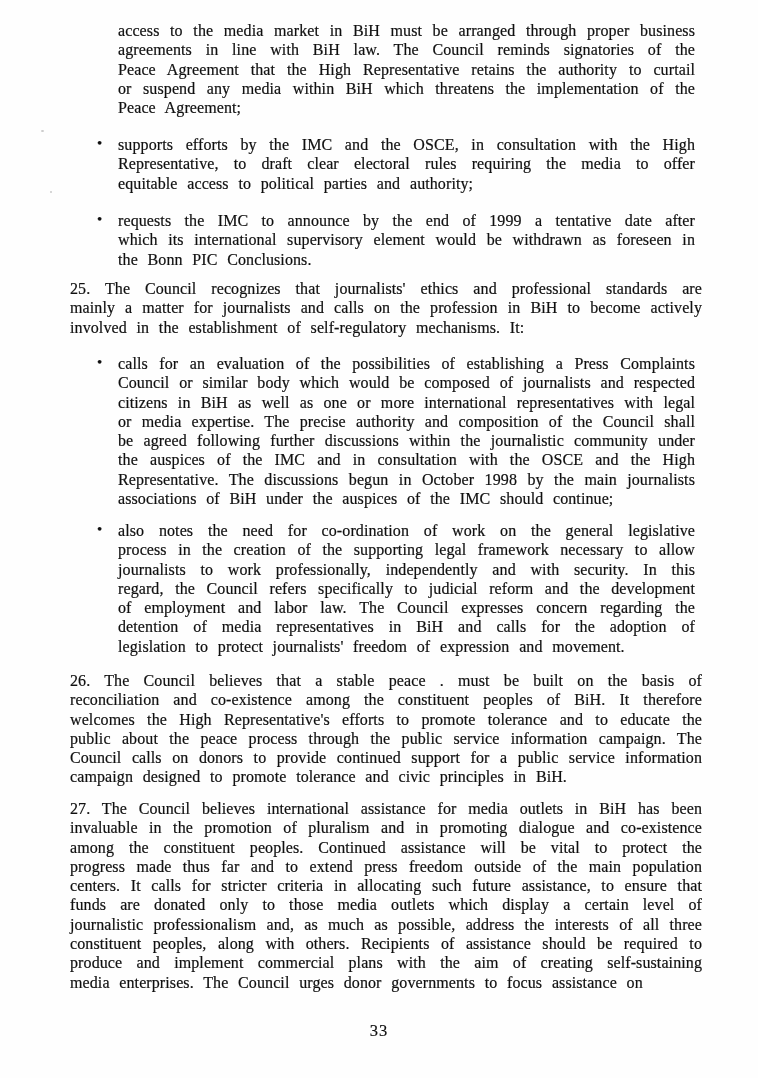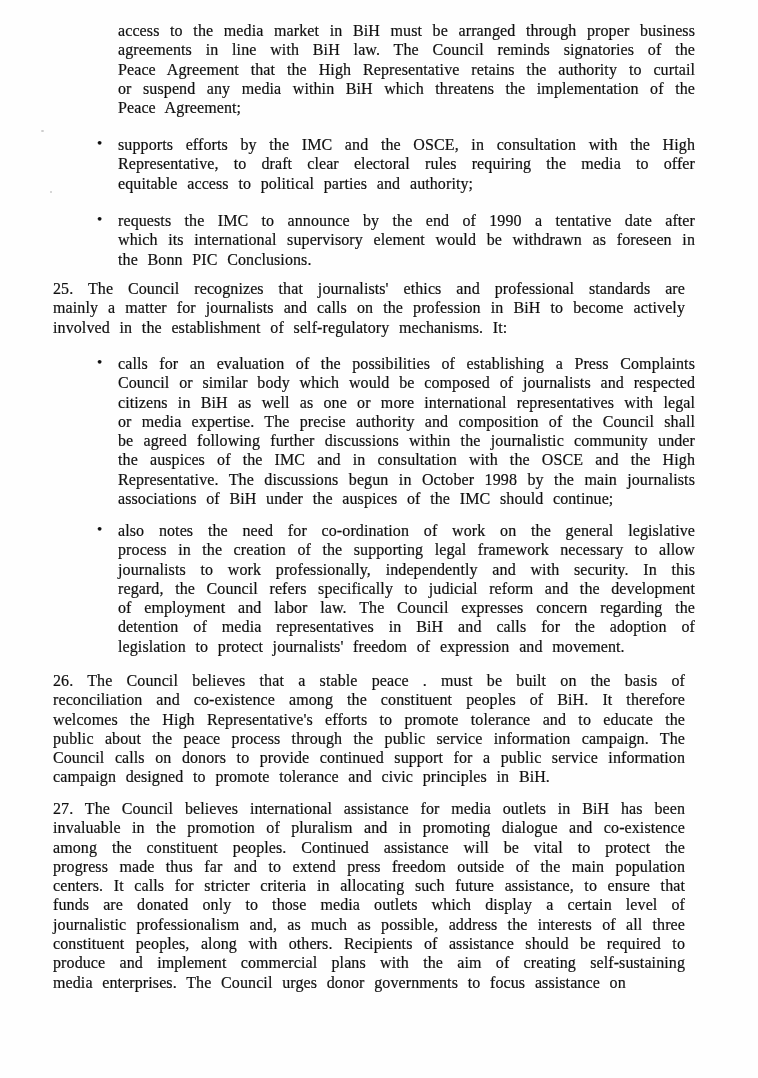--- a/index.html
+++ b/index.html
@@ -12,21 +12,21 @@
     width: 758px;
     height: 1078px;
     margin: 0 auto;
     background: #fefefe;
     color: #101010;
     font-family: Liberation Serif, serif;
     overflow: hidden;
   }
   .block {
     position: absolute;
-    left: 53px;
+    left: 70px;
     width: 632px;
     font-size: 16px;
     line-height: 19.3px;
     letter-spacing: 0.1px;
     word-spacing: 0.35em;
     text-align: justify;
     -webkit-text-stroke: 0.2px currentColor;
   }
   .indent {
     left: 118px;
@@ -74,36 +74,37 @@
 
   <div class="block indent pos-a">access to the media market in BiH must be arranged through proper business agreements in line with BiH law. The Council reminds signatories of the Peace Agreement that the High Representative retains the authority to curtail or suspend any media within BiH which threatens the implementation of the Peace Agreement;</div>
 
   <div class="block indent bullet-item pos-b1">
     <span class="marker">•</span>
     <span>supports efforts by the IMC and the OSCE, in consultation with the High Representative, to draft clear electoral rules requiring the media to offer equitable access to political parties and authority;</span>
   </div>
 
   <div class="block indent bullet-item pos-b2">
     <span class="marker">•</span>
-    <span>requests the IMC to announce by the end of 1990 a tentative date after which its international supervisory element would be withdrawn as foreseen in the Bonn PIC Conclusions.</span>
+    <span>requests the IMC to announce by the end of 1999 a tentative date after which its international supervisory element would be withdrawn as foreseen in the Bonn PIC Conclusions.</span>
   </div>
 
   <div class="block pos-p25">25. The Council recognizes that journalists' ethics and professional standards are mainly a matter for journalists and calls on the profession in BiH to become actively involved in the establishment of self-regulatory mechanisms. It:</div>
 
   <div class="block indent bullet-item pos-b3">
     <span class="marker">•</span>
     <span>calls for an evaluation of the possibilities of establishing a Press Complaints Council or similar body which would be composed of journalists and respected citizens in BiH as well as one or more international representatives with legal or media expertise. The precise authority and composition of the Council shall be agreed following further discussions within the journalistic community under the auspices of the IMC and in consultation with the OSCE and the High Representative. The discussions begun in October 1998 by the main journalists associations of BiH under the auspices of the IMC should continue;</span>
   </div>
 
   <div class="block indent bullet-item pos-b4">
     <span class="marker">•</span>
     <span>also notes the need for co-ordination of work on the general legislative process in the creation of the supporting legal framework necessary to allow journalists to work professionally, independently and with security. In this regard, the Council refers specifically to judicial reform and the development of employment and labor law. The Council expresses concern regarding the detention of media representatives in BiH and calls for the adoption of legislation to protect journalists' freedom of expression and movement.</span>
   </div>
 
   <div class="block pos-p26">26. The Council believes that a stable peace . must be built on the basis of reconciliation and co-existence among the constituent peoples of BiH. It therefore welcomes the High Representative's efforts to promote tolerance and to educate the public about the peace process through the public service information campaign. The Council calls on donors to provide continued support for a public service information campaign designed to promote tolerance and civic principles in BiH.</div>
 
   <div class="block pos-p27">27. The Council believes international assistance for media outlets in BiH has been invaluable in the promotion of pluralism and in promoting dialogue and co-existence among the constituent peoples. Continued assistance will be vital to protect the progress made thus far and to extend press freedom outside of the main population centers. It calls for stricter criteria in allocating such future assistance, to ensure that funds are donated only to those media outlets which display a certain level of journalistic professionalism and, as much as possible, address the interests of all three constituent peoples, along with others. Recipients of assistance should be required to produce and implement commercial plans with the aim of creating self-sustaining media enterprises. The Council urges donor governments to focus assistance on</div>
 
+  <div class="pagenum">33</div>
 
   <div class="speck speck-1"></div>
   <div class="speck speck-2"></div>
 
 </div>
 
 </body></html>

